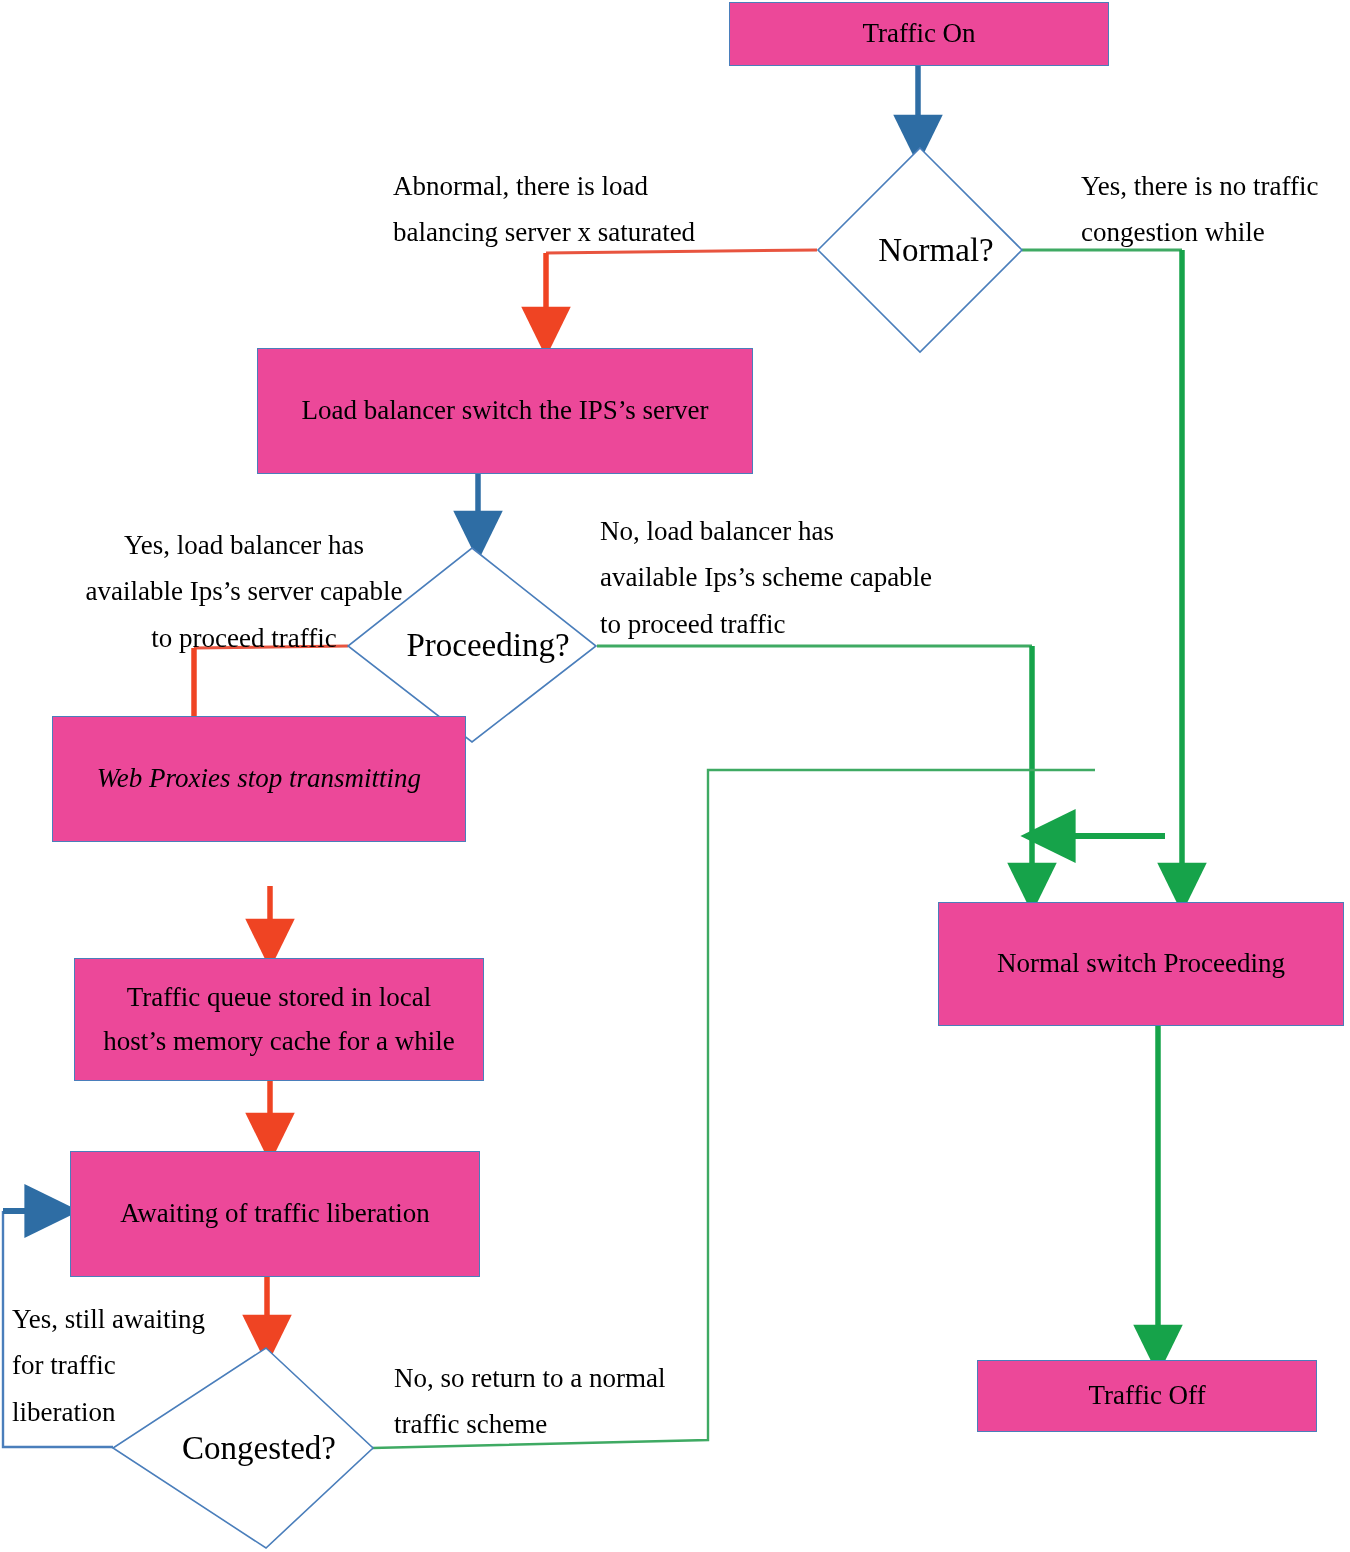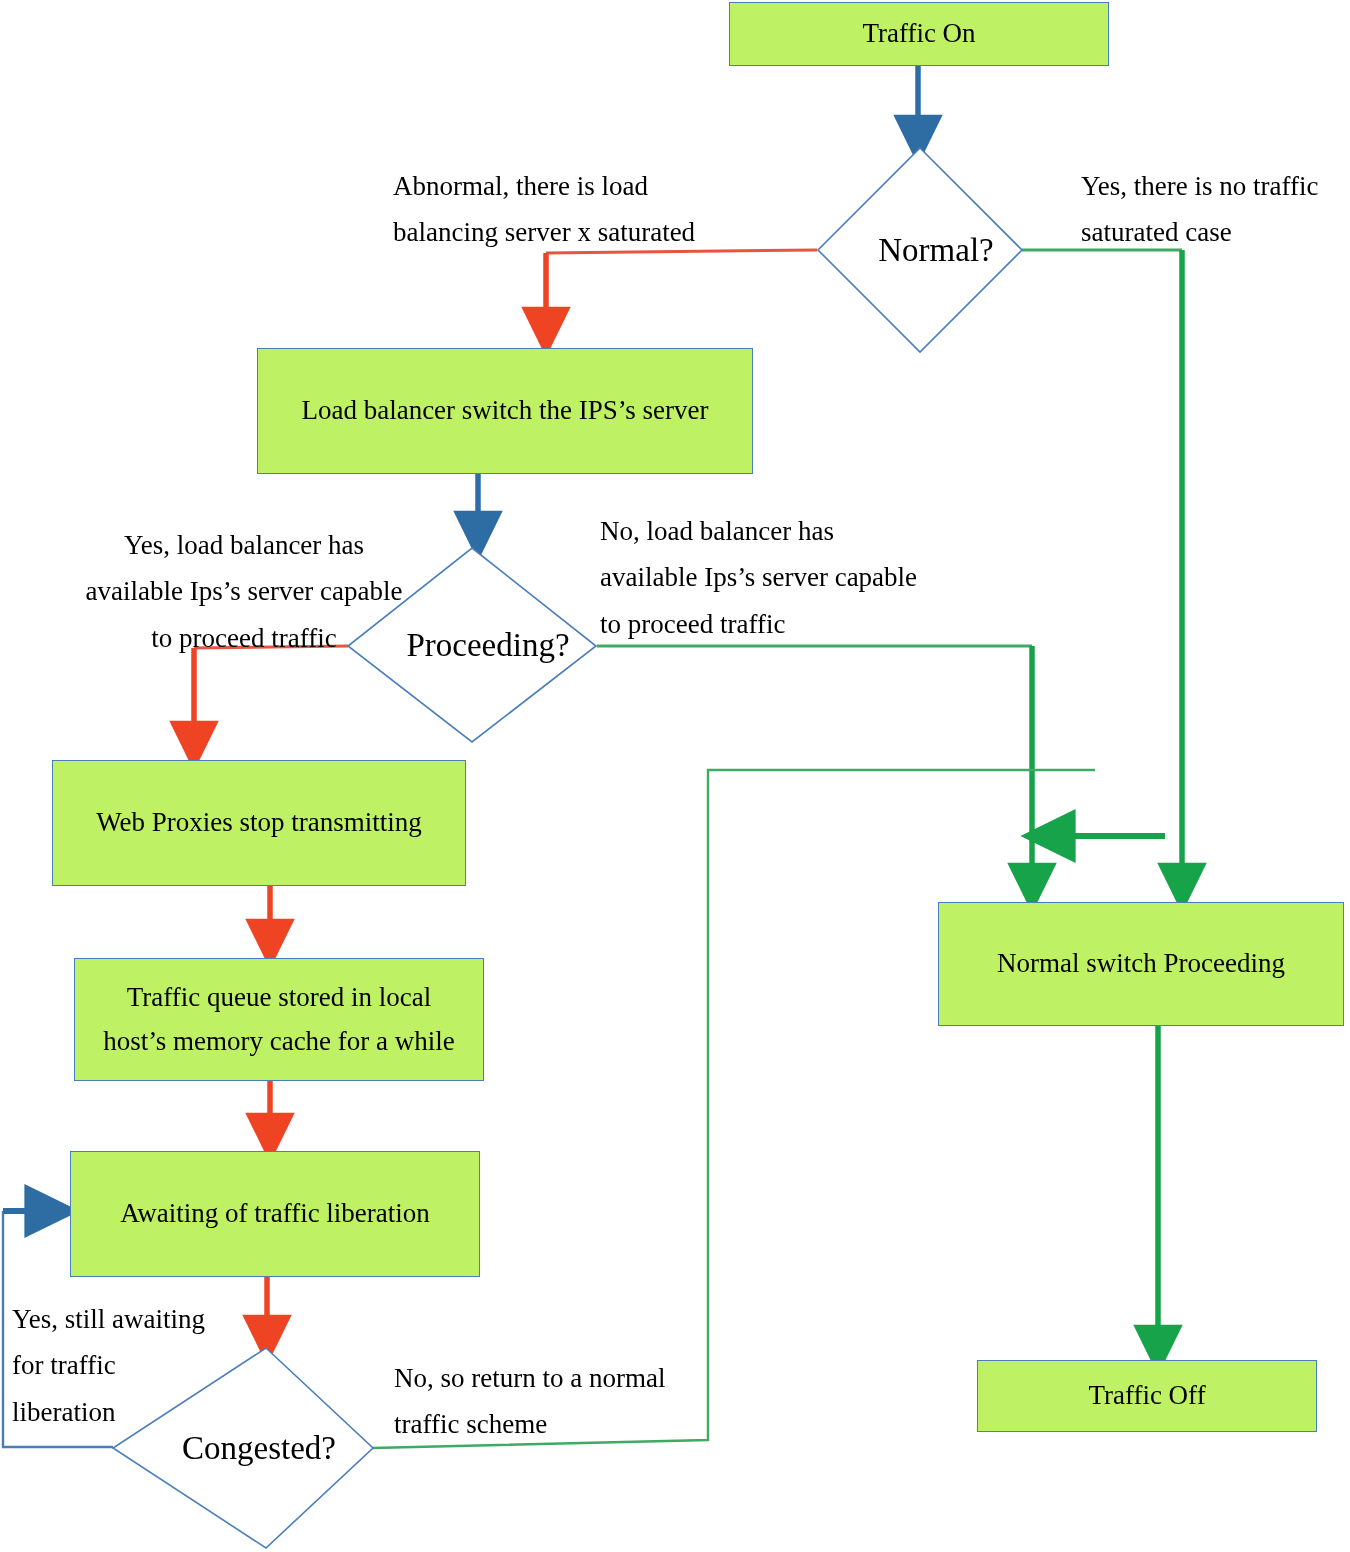--- a/index.html
+++ b/index.html
@@ -25,21 +25,21 @@
   .node {
     position: absolute;
     box-sizing: border-box;
     display: flex;
     align-items: center;
     justify-content: center;
     text-align: center;
   }
   .node.process {
     border: 1.6px solid #4a7ebb;
-    background: #bef264;
+    background: #ec4899;
   }
   .node-label {
     color: #000000;
     font-size: 27px;
     line-height: 1.62;
     white-space: pre-line;
     padding: 0 6px;
   }
   .diamond-wrap {
     position: absolute;
@@ -122,21 +122,21 @@
   </svg>
 
   <div class="node process" style="left:729px; top:2px; width:380px; height:64px;">
     <span class="node-label">Traffic On</span>
   </div>
 
   <div class="node process" style="left:257px; top:348px; width:496px; height:126px;">
     <span class="node-label">Load balancer switch the IPS’s server</span>
   </div>
 
-  <div class="node process" style="left:52px; top:760px; width:414px; height:126px;">
+  <div class="node process" style="left:52px; top:716px; width:414px; height:126px;font-style:italic;">
     <span class="node-label">Web Proxies stop transmitting</span>
   </div>
 
   <div class="node process" style="left:74px; top:958px; width:410px; height:123px;">
     <span class="node-label">Traffic queue stored in local
 host’s memory cache for a while</span>
   </div>
 
   <div class="node process" style="left:70px; top:1151px; width:410px; height:126px;">
     <span class="node-label">Awaiting of traffic liberation</span>
@@ -159,28 +159,28 @@
   </div>
 
   <div class="diamond-wrap" style="left:113px; top:1348px; width:260px; height:200px;">
     <span class="diamond-label">Congested?</span>
   </div>
 
   <div class="edge-label" style="left:393px; top:163px; width:340px;">Abnormal, there is load
 balancing server x saturated</div>
 
   <div class="edge-label" style="left:1081px; top:163px; width:270px;">Yes, there is no traffic
-saturated case</div>
+congestion while</div>
 
   <div class="edge-label" style="left:64px; top:522px; width:360px;text-align:center;">Yes, load balancer has
 available Ips’s server capable
 to proceed traffic</div>
 
   <div class="edge-label" style="left:600px; top:508px; width:370px;">No, load balancer has
-available Ips’s server capable
+available Ips’s scheme capable
 to proceed traffic</div>
 
   <div class="edge-label" style="left:12px; top:1296px; width:210px;">Yes, still awaiting
 for traffic
 liberation</div>
 
   <div class="edge-label" style="left:394px; top:1355px; width:310px;">No, so return to a normal
 traffic scheme</div>
 
 </div>

